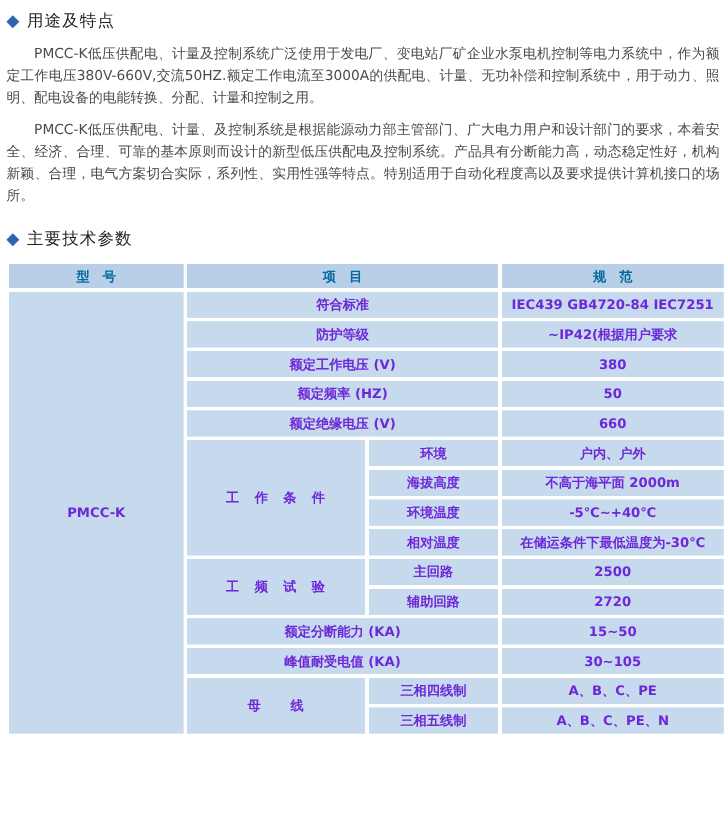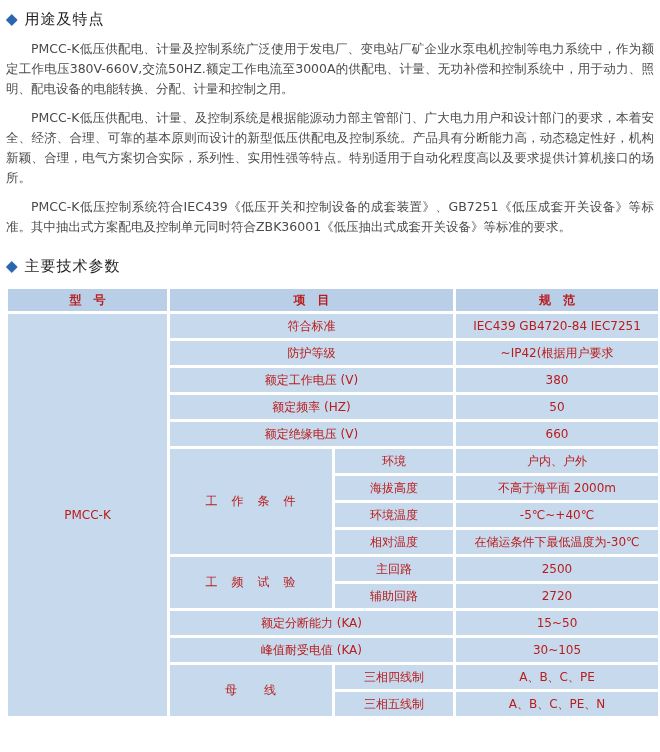--- a/index.html
+++ b/index.html
@@ -48,51 +48,50 @@
   table.spec-table {
     border-collapse: collapse;
     margin: 9px 0 0 1px;
     width: 653px;
     table-layout: fixed;
   }
   .spec-table td, .spec-table th {
     border: 3px solid #ffffff;
     background: #c7daed;
     font-size: 12px;
-    font-weight: normal;
-    color: #b91c1c;
+    font-weight: bold;
+    color: #6d28d9;
     text-align: center;
     vertical-align: middle;
     height: 24px;
     padding: 0 2px;
     overflow: hidden;
     white-space: nowrap;
   }
   .spec-table th {
     background: #b9cfe7;
-    color: #b91c1c;
+    color: #0369a1;
     font-weight: bold;
     height: 22px;
   }
   .group-label { letter-spacing: 1px; margin-left: 20px; }
 </style>
 </head>
 <body>
 
 <div class="page">
 
   <div class="section-heading">
     <span class="diamond">◆</span>
     <span class="heading-label">用途及特点</span>
   </div>
 
   <div class="para-block">
     <p class="para">PMCC-K低压供配电、计量及控制系统广泛使用于发电厂、变电站厂矿企业水泵电机控制等电力系统中，作为额定工作电压380V-660V,交流50HZ.额定工作电流至3000A的供配电、计量、无功补偿和控制系统中，用于动力、照明、配电设备的电能转换、分配、计量和控制之用。</p>
     <p class="para">PMCC-K低压供配电、计量、及控制系统是根据能源动力部主管部门、广大电力用户和设计部门的要求，本着安全、经济、合理、可靠的基本原则而设计的新型低压供配电及控制系统。产品具有分断能力高，动态稳定性好，机构新颖、合理，电气方案切合实际，系列性、实用性强等特点。特别适用于自动化程度高以及要求提供计算机接口的场所。</p>
-    <p class="para">PMCC-K低压控制系统符合IEC439《低压开关和控制设备的成套装置》、GB7251《低压成套开关设备》等标准。其中抽出式方案配电及控制单元同时符合ZBK36001《低压抽出式成套开关设备》等标准的要求。</p>
   </div>
 
   <div class="section-heading params-heading">
     <span class="diamond">◆</span>
     <span class="heading-label">主要技术参数</span>
   </div>
 
   <table class="spec-table">
     <colgroup>
       <col style="width:162px">

